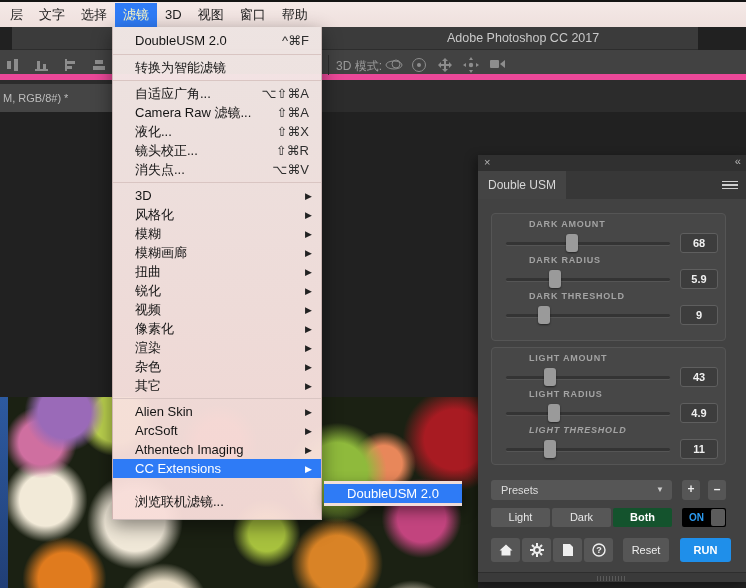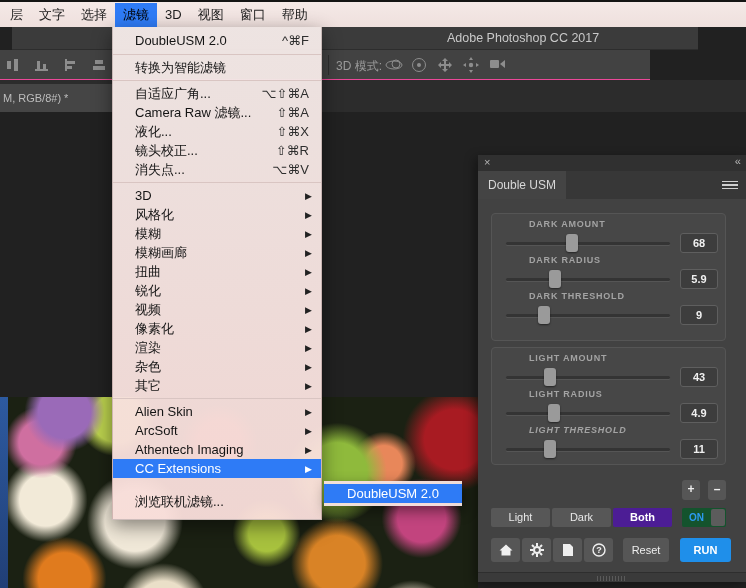--- a/index.html
+++ b/index.html
@@ -9,24 +9,24 @@
     -webkit-font-smoothing:antialiased;
   }
   
   #topstrip{position:absolute;left:0;top:0;width:746px;height:2px;background:#141414;}
   #menubar{
     position:absolute;left:0;top:2px;width:746px;height:25px;
     background:linear-gradient(#f4e9e7,#efe0dd);
     display:flex;align-items:center;font-size:13px;color:#1c1c1c;padding-left:2px;box-sizing:border-box;
   }
   .menu-item{padding:3px 8px;white-space:nowrap;border-radius:0;}
-  .menu-item.active{background:#2e7bf6;color:#000000;}
+  .menu-item.active{background:#2e7bf6;color:#fef9c3;}
   #titlebar{position:absolute;left:12px;top:27px;width:686px;height:23px;background:#3b3b3b;border-bottom:1px solid #2d2d2d;box-sizing:border-box;}
   #title-text{position:absolute;left:435px;top:4px;font-size:12.5px;color:#c9c9c9;}
-  #optionsbar{position:absolute;left:0;top:50px;width:650px;height:30px;background:#424242;border-bottom:1px solid #ec4899;box-sizing:border-box;}
+  #optionsbar{position:absolute;left:0;top:50px;width:746px;height:30px;background:#424242;border-bottom:6px solid #ec4899;box-sizing:border-box;}
   .ob-icon{position:absolute;top:7px;width:17px;height:16px;opacity:.85;}
   .ob-sep{position:absolute;left:328px;top:5px;width:1px;height:20px;background:#2e2e2e;}
   #mode-label{position:absolute;left:336px;top:8px;font-size:12px;color:#9a9a9a;}
   
   #tabrow-bg{position:absolute;left:0;top:80px;width:746px;height:32px;background:#2c2c2c;}
   #doc-tab{
     position:absolute;left:0;top:84px;width:115px;height:28px;background:#454545;
     color:#bdbdbd;font-size:11px;line-height:28px;padding-left:3px;box-sizing:border-box;white-space:nowrap;overflow:hidden;
   }
   #canvas{position:absolute;left:0;top:112px;width:746px;height:476px;background:#212121;}
@@ -103,22 +103,22 @@
   #presets-row{position:absolute;left:0;top:281px;width:268px;height:20px;}
   #presets-select{position:absolute;left:13px;top:0;width:181px;height:20px;background:#565656;border-radius:3px;
     color:#ddd;font-size:11px;line-height:20px;padding-left:10px;box-sizing:border-box;}
   #presets-caret{position:absolute;right:8px;top:0;font-size:8px;color:#ccc;}
   .mini-btn{position:absolute;top:0;width:18px;height:20px;background:#565656;border-radius:3px;color:#eee;
     font-size:12px;font-weight:bold;text-align:center;line-height:19px;}
   #preset-add{left:204px;} #preset-remove{left:230px;}
   #segment-row{position:absolute;left:0;top:309px;width:268px;height:19px;}
   .seg{position:absolute;top:0;width:59px;height:19px;background:#575757;color:#e8e8e8;font-size:11px;
     text-align:center;line-height:19px;border-radius:2px;}
-  .seg.sel{background:#4c1d95;color:#fff;font-weight:bold;}
-  #toggle-on{position:absolute;left:204px;top:0;width:44px;height:19px;background:#14532d;border-radius:2px;}
+  .seg.sel{background:#14532d;color:#fff;font-weight:bold;}
+  #toggle-on{position:absolute;left:204px;top:0;width:44px;height:19px;background:#000000;border-radius:2px;}
   #toggle-label{position:absolute;left:7px;top:0;font-size:10px;font-weight:bold;color:#2c9bf0;line-height:19px;}
   #toggle-knob{position:absolute;right:1px;top:1px;width:14px;height:17px;background:#5c5c5c;border-radius:2px;}
   #button-row{position:absolute;left:0;top:339px;width:268px;height:24px;}
   .icon-btn{position:absolute;top:0;width:29px;height:24px;background:#565656;border-radius:3px;}
   .icon-btn svg{position:absolute;left:50%;top:50%;transform:translate(-50%,-50%);}
   #reset-btn{position:absolute;left:145px;top:0;width:46px;height:24px;background:#565656;border-radius:3px;
     color:#eee;font-size:11px;text-align:center;line-height:24px;}
   #run-btn{position:absolute;left:202px;top:0;width:51px;height:24px;background:#1f8fea;border-radius:3px;
     color:#fff;font-size:11px;font-weight:bold;text-align:center;line-height:24px;}
   #panel-bottomstrip{position:absolute;left:0;top:417px;width:268px;height:10px;background:#3a3a3a;border-top:1px solid #2e2e2e;box-sizing:border-box;}
@@ -247,20 +247,24 @@
         <div class="sl-label" style="top: 77px; font-style: italic;">LIGHT THRESHOLD</div>
         <div class="sl-row" style="top: 91px;">
           <div class="sl-track">
             <div class="sl-thumb" style="left: calc(27% - 6px);"></div>
           </div>
           <div class="sl-value">11</div>
         </div>
       </div>
 
     <div id="presets-row">
+      <div id="presets-select">
+        <span>Presets</span>
+        <span id="presets-caret">▼</span>
+      </div>
       <div class="mini-btn" id="preset-add">+</div>
       <div class="mini-btn" id="preset-remove">–</div>
     </div>
 
     <div id="segment-row">
       <div id="toggle-on">
         <span id="toggle-label">ON</span>
         <span id="toggle-knob"></span>
       </div>
     <div class="seg" style="left: 13px;">Light</div>

